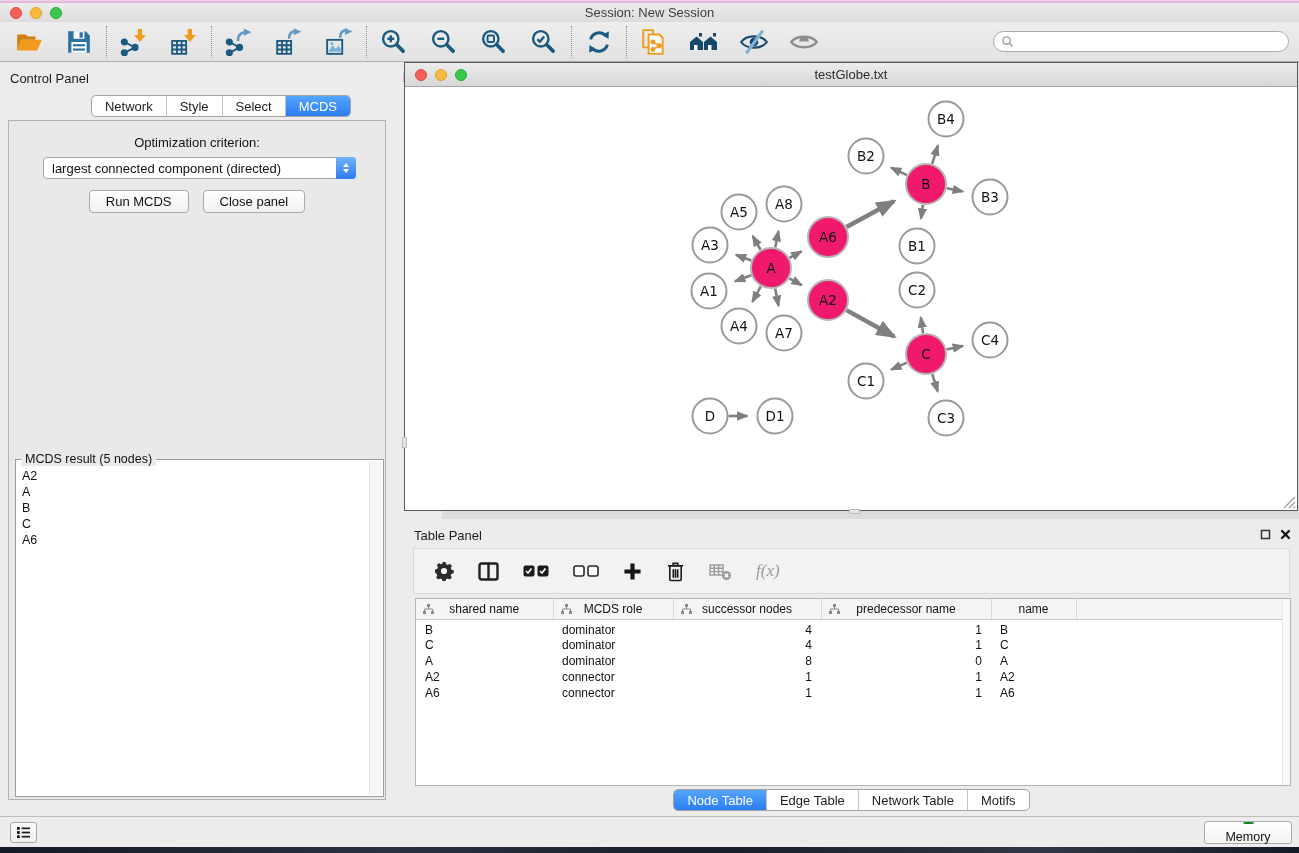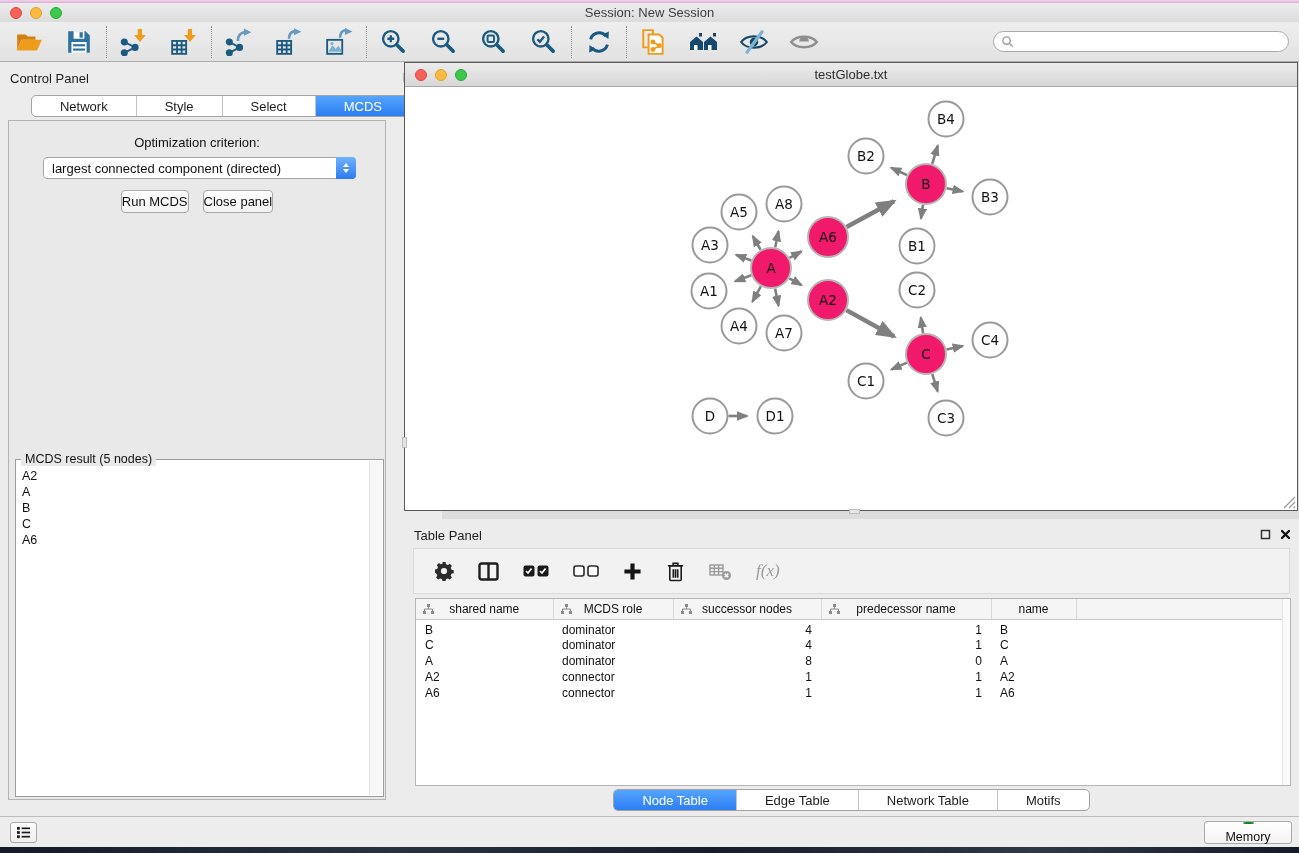--- a/index.html
+++ b/index.html
@@ -24,33 +24,33 @@
   .searchbox { margin-left:auto; margin-right:10px; width:296px; height:21px; border:1px solid #a9a9a9; border-radius:11px; background:#fff; display:flex; align-items:center; padding-left:7px; }
   .searchbox input { border:none; outline:none; flex:1; font-size:12px; background:transparent; margin-left:5px; }
 
   
   .control-panel { position:absolute; left:0; top:62px; width:442px; height:754px; background:#ececec; }
   .panel-head { position:absolute; left:0; top:0; width:100%; height:32px; display:flex; align-items:center; }
   .panel-head .ptitle { font-size:13px; color:#1d1d1d; margin-left:10px; }
   .panel-icons { position:absolute; right:8px; top:10px; display:flex; gap:9px; align-items:center; }
 
   .seg { display:inline-flex; background:#fff; border:1px solid #a3a3a3; border-radius:5px; height:22px; font-size:13px; color:#1c1c1c; overflow:hidden; }
-  .seg > div { padding:0 28px; display:flex; align-items:center; border-left:1px solid #c3c3c3; cursor:default; }
+  .seg > div { padding:0 13px; display:flex; align-items:center; border-left:1px solid #c3c3c3; cursor:default; }
   .seg > div:first-child { border-left:none; }
   .seg > div.selected { background:linear-gradient(#55a5fd,#2c7df2); color:#fff; }
   .cp-tabs { position:absolute; top:33px; left:0; width:100%; text-align:center; }
 
   .cp-box { position:absolute; left:8px; top:58px; width:378px; height:680px; border:1px solid #b3b3b3; background:#e9e9e9; }
   .opt-label { position:absolute; top:14px; left:0; width:100%; text-align:center; font-size:13px; color:#111; }
   .dropdown { position:absolute; left:34px; top:36px; width:313px; height:22px; background:#fff; border:1px solid #a6a6a6; border-radius:4px; font-size:13px; color:#111; display:flex; align-items:center; padding-left:8px; }
   .dropdown .stepper { position:absolute; right:-1px; top:-1px; width:20px; height:22px; border-radius:0 4px 4px 0; background:linear-gradient(#71b2fb,#2d7bf0); display:flex; flex-direction:column; align-items:center; justify-content:center; gap:2px; }
   .tri-up { width:0; height:0; border-left:3.5px solid transparent; border-right:3.5px solid transparent; border-bottom:4px solid #fff; }
   .tri-down { width:0; height:0; border-left:3.5px solid transparent; border-right:3.5px solid transparent; border-top:4px solid #fff; }
   .cp-buttons { position:absolute; top:69px; left:0; width:100%; display:flex; justify-content:center; gap:14px; }
-  .btn { height:23px; border:1px solid #a9a9a9; border-radius:4px; background:linear-gradient(#ffffff,#f1f1f1); font-size:13px; color:#111; padding:0 0; font-family:"Liberation Sans",sans-serif; }
+  .btn { height:23px; border:1px solid #a9a9a9; border-radius:4px; background:linear-gradient(#ffffff,#f1f1f1); font-size:13px; color:#111; padding:0 16px; font-family:"Liberation Sans",sans-serif; }
 
   .result-box { position:absolute; left:6px; top:338px; width:369px; height:338px; border:1px solid #9c9c9c; background:#fff; }
   .result-box .legend { position:absolute; top:-8px; left:5px; background:#e9e9e9; padding:0 4px; font-size:12.5px; color:#111; }
   .result-scroll { position:absolute; top:1px; right:1px; bottom:1px; width:13px; background:#f7f7f7; border-left:1px solid #e3e3e3; }
   .result-list { list-style:none; padding:8px 0 0 6px; font-size:12.5px; color:#111; }
   .result-list li { line-height:16px; }
 
   
   .net-window { position:absolute; left:404px; top:62px; width:894px; height:449px; border:1px solid #5a5a5a; background:#fff;padding-left:19px; }
   .net-titlebar { position:absolute; left:0; top:0; width:100%; height:24px; background:linear-gradient(#ececec,#d7d7d7); border-bottom:1px solid #a8a8a8; display:flex; align-items:center; }

